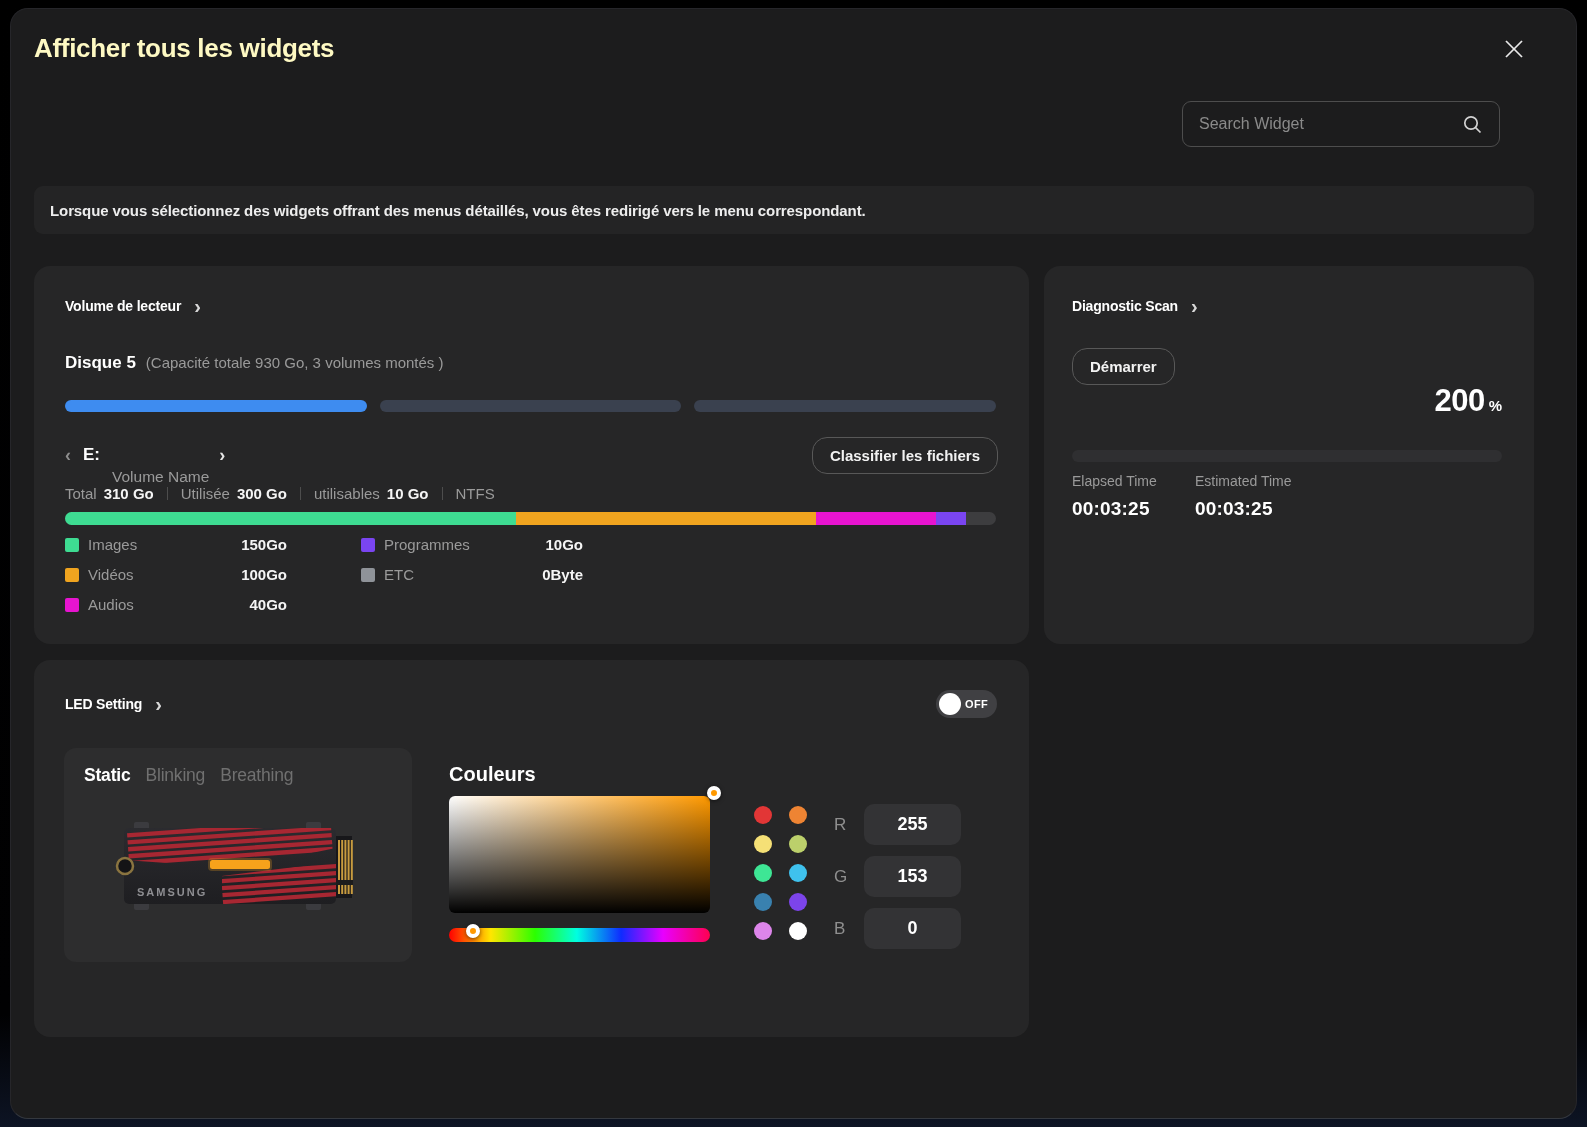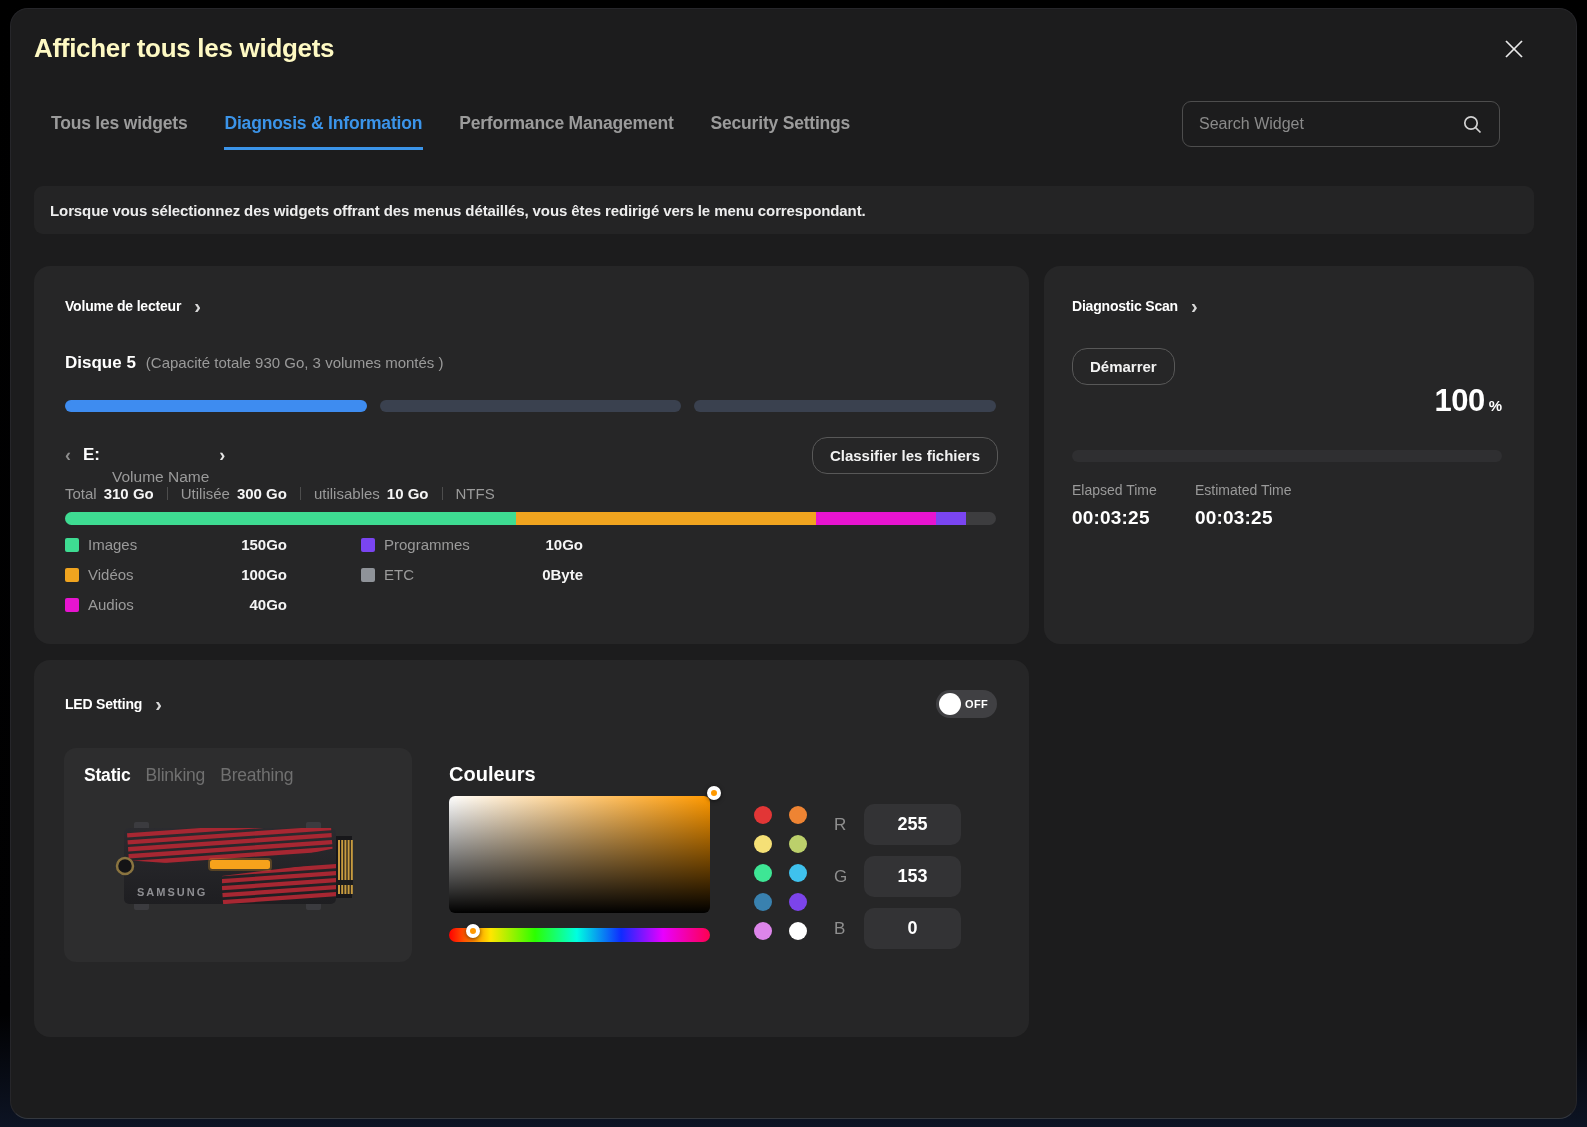--- a/index.html
+++ b/index.html
@@ -74,21 +74,21 @@
   .select {
     width:252px; height:38px; border:1px solid #4d4d4d; border-radius:9px;
     display:flex; align-items:center; padding:0 15px; cursor:pointer;
   }
   .select .sel-text { font-size:16px; color:#e8e8e8; }
   .caret { margin-left:auto; width:0; height:0; border-left:6px solid transparent; border-right:6px solid transparent; border-top:7px solid #9a9a9a; }
   .percent-row { position:absolute; right:32px; top:117px; display:flex; align-items:baseline; }
   .percent-val { font-size:31px; font-weight:bold; color:#fff; letter-spacing:-0.5px; }
   .percent-sign { font-size:15px; font-weight:bold; color:#fff; margin-left:4px; }
   .scan-track { position:absolute; left:28px; right:32px; top:184px; height:12px; border-radius:6px; background:#2f2f31; }
-  .times { position:absolute; left:28px; top:216px; display:flex; }
+  .times { position:absolute; left:28px; top:207px; display:flex; }
   .time-col { width:123px; }
   .time-label { font-size:14px; color:#9a9a9a; }
   .time-value { font-size:19px; font-weight:bold; color:#fff; margin-top:9px; letter-spacing:0.2px; }
   
   .led-card .card-head { left:31px; top:34px; }
   .toggle { position:absolute; right:32px; top:30px; width:61px; height:28px; border-radius:14px; background:#404043; display:flex; align-items:center; padding:3px 9px 3px 3px; cursor:pointer; }
   .knob { width:22px; height:22px; border-radius:50%; background:#fff; flex:none; }
   .toggle-label { margin-left:auto; font-size:11px; font-weight:bold; color:#fff; letter-spacing:0.3px; }
   .led-panel { position:absolute; left:30px; top:88px; width:348px; height:214px; background:#2d2d2e; border-radius:12px; }
   .modes { position:absolute; left:20px; top:17px; display:flex; gap:15px; }
@@ -121,26 +121,20 @@
 
   <div class="page-title">Afficher tous les widgets</div>
 
   <div class="close-btn">
     <svg width="22" height="22" viewBox="0 0 22 22">
       <line x1="3" y1="3" x2="19" y2="19" stroke="#e9e9e9" stroke-width="1.7"></line>
       <line x1="19" y1="3" x2="3" y2="19" stroke="#e9e9e9" stroke-width="1.7"></line>
     </svg>
   </div>
 
-  <div class="tabs">
-    <div class="tab">Tous les widgets</div>
-    <div class="tab active">Diagnosis &amp; Information</div>
-    <div class="tab">Performance Management</div>
-    <div class="tab">Security Settings</div>
-  </div>
 
   <div class="search-box">
     <input type="text" placeholder="Search Widget" style="">
     <svg width="21" height="21" viewBox="0 0 21 21" style="cursor:pointer">
       <circle cx="9" cy="9" r="6.2" fill="none" stroke="#d2d2d2" stroke-width="1.7"></circle>
       <line x1="13.6" y1="13.6" x2="18.5" y2="18.5" stroke="#d2d2d2" stroke-width="1.7"></line>
     </svg>
   </div>
 
   <div class="banner">
@@ -225,21 +219,21 @@
     <div class="card-head">
       <span class="head-label">Diagnostic Scan</span>
       <span class="chev">›</span>
     </div>
 
     <div class="diag-controls">
       <button class="outline-btn">Démarrer</button>
     </div>
 
     <div class="percent-row">
-      <span class="percent-val">100</span>
+      <span class="percent-val">200</span>
       <span class="percent-sign">%</span>
     </div>
 
     <div class="scan-track"></div>
 
     <div class="times">
       <div class="time-col">
         <div class="time-label">Elapsed Time</div>
         <div class="time-value">00:03:25</div>
       </div>

